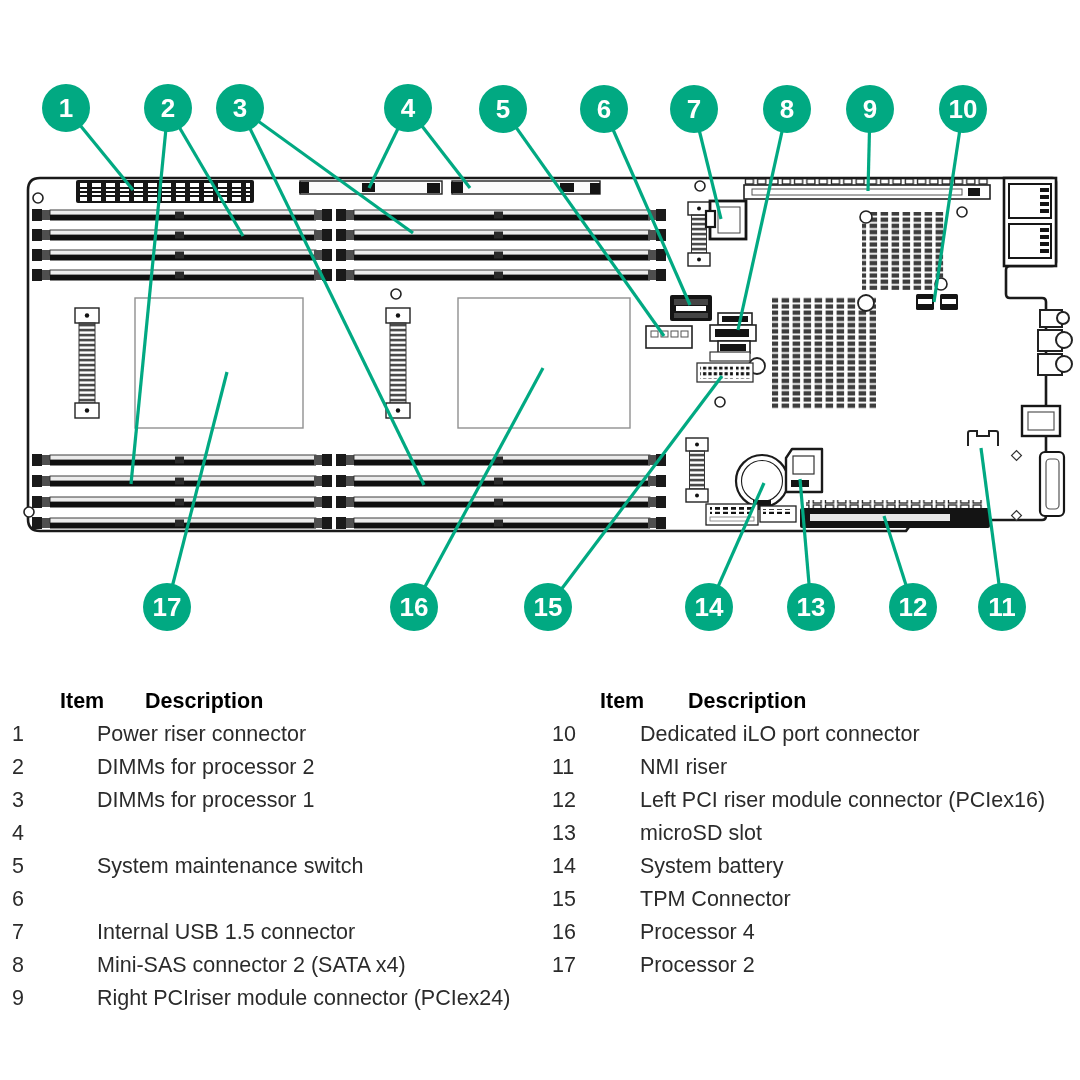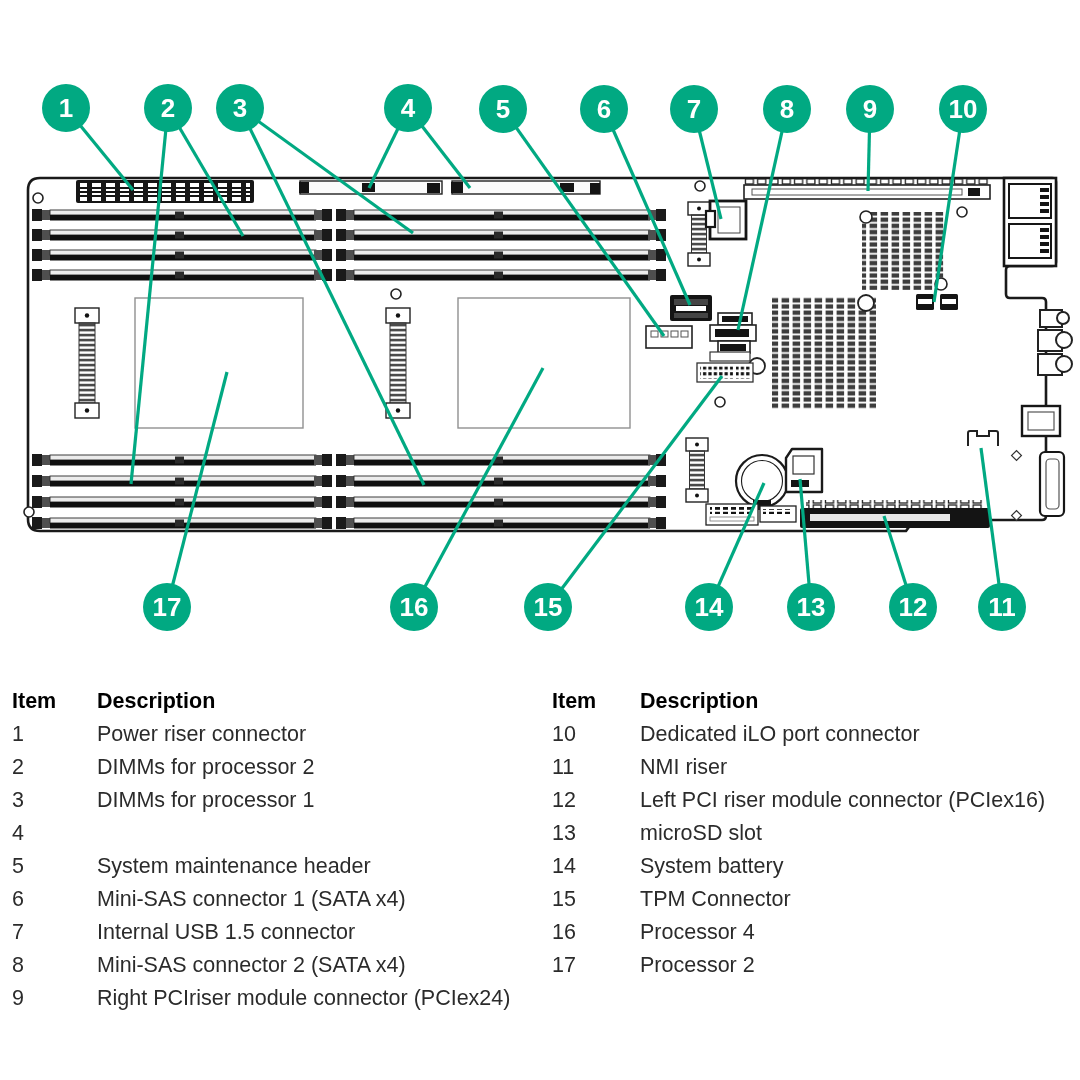--- a/index.html
+++ b/index.html
@@ -3,21 +3,21 @@
 <meta charset="utf-8">
 <style>
   html,body{margin:0;padding:0;background:#fff;}
   body{width:1080px;height:1080px;overflow:hidden;font-family:"Liberation Sans",sans-serif;}
   .page{position:relative;width:1080px;height:1080px;background:#fff;}
   #board-svg{position:absolute;left:0;top:0;}
   .callout-num{fill:#fff;font-family:"Liberation Sans",sans-serif;font-weight:bold;font-size:26px;text-anchor:middle;}
   .ltable{position:absolute;top:684px;}
   .ltable.left{left:12px;}
   .ltable.right{left:552px;}
-  .lhead{display:flex;height:34px;align-items:center;font-weight:bold;font-size:21.5px;color:#000;}
+  .lhead{display:flex;height:34px;align-items:center;font-weight:bold;font-size:21.5px;color:#000;margin-left:48px;}
   .lrow{display:flex;height:33px;align-items:center;font-size:21.5px;color:#2b2b2b;}
   .ltable.left .li{width:85px;flex:none;}
   .ltable.right .li{width:88px;flex:none;}
   .ld{white-space:nowrap;}
 </style>
 </head>
 <body>
 
 <div class="page">
 
@@ -368,25 +368,24 @@
         </div>
         <div class="lrow">
           <span class="li">3</span>
           <span class="ld">DIMMs for processor 1</span>
         </div>
         <div class="lrow">
           <span class="li">4</span>
         </div>
         <div class="lrow">
           <span class="li">5</span>
-          <span class="ld">System maintenance header</span>
+          <span class="ld">System maintenance switch</span>
         </div>
         <div class="lrow">
           <span class="li">6</span>
-          <span class="ld">Mini-SAS connector 1 (SATA x4)</span>
         </div>
         <div class="lrow">
           <span class="li">7</span>
           <span class="ld">Internal USB 1.5 connector</span>
         </div>
         <div class="lrow">
           <span class="li">8</span>
           <span class="ld">Mini-SAS connector 2 (SATA x4)</span>
         </div>
         <div class="lrow">

